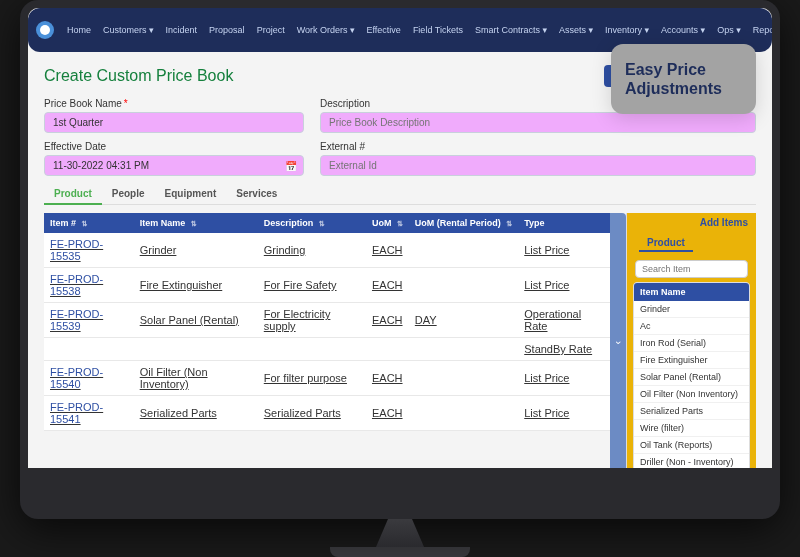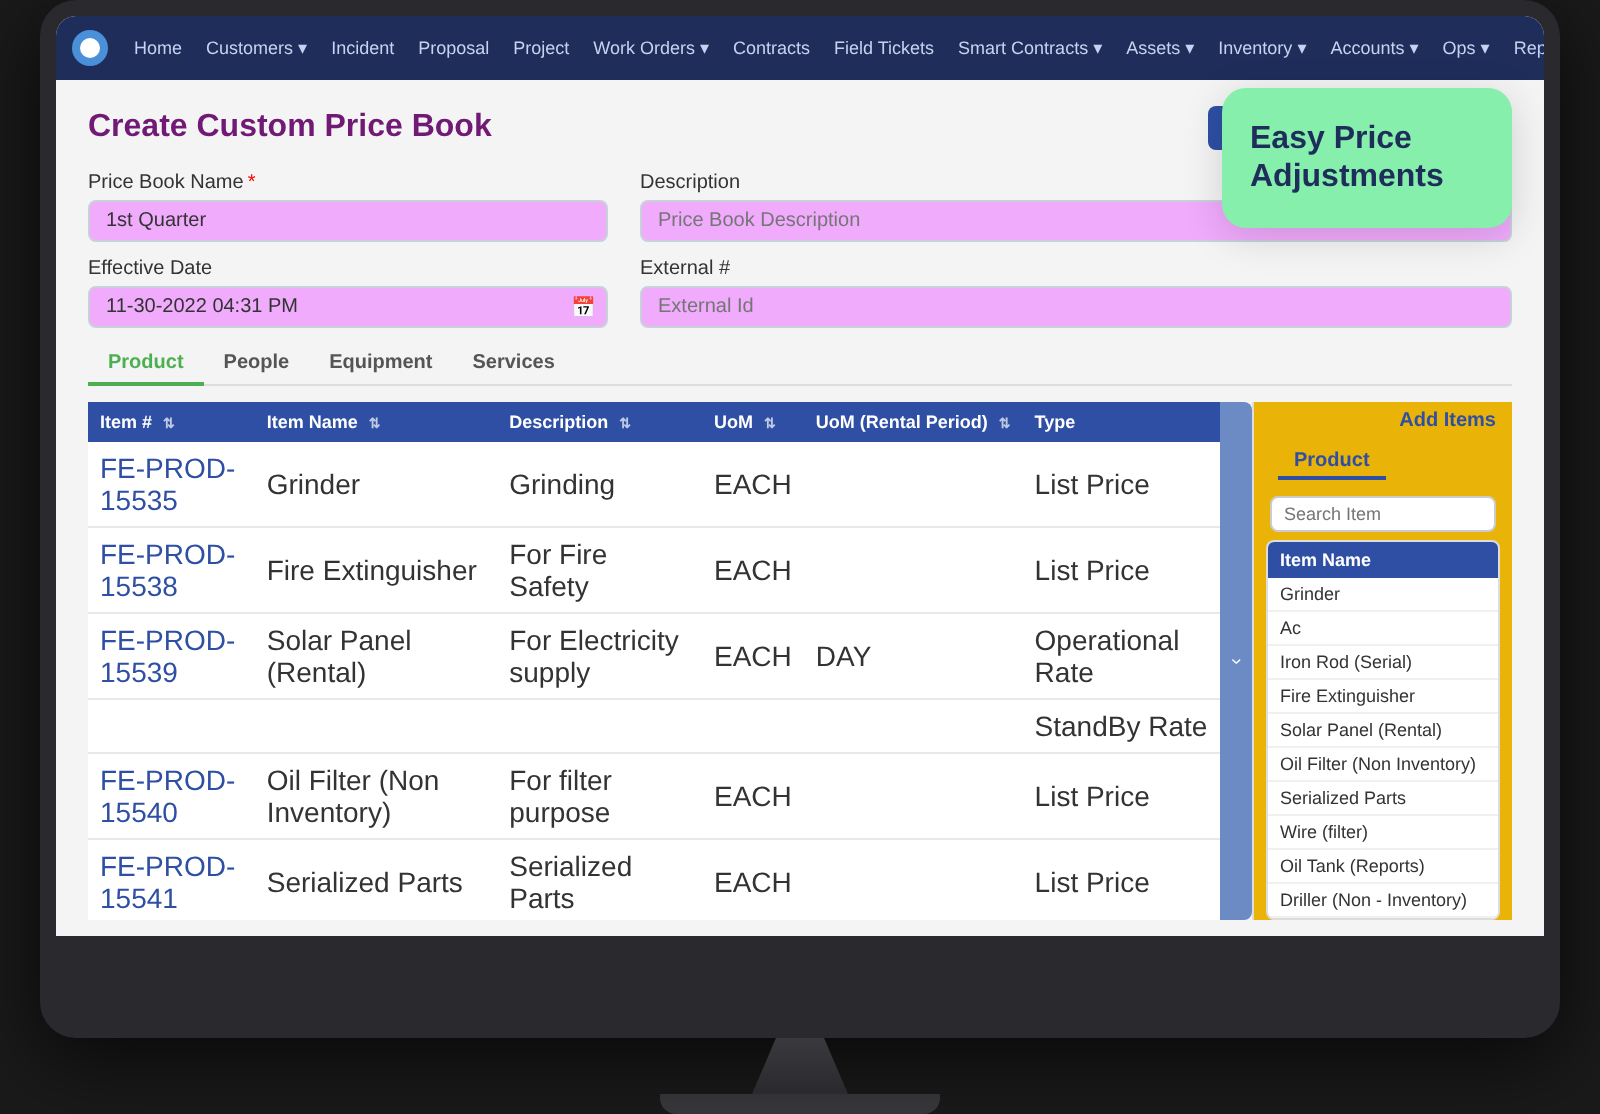--- a/index.html
+++ b/index.html
@@ -29,25 +29,26 @@
       height: 460px;
       background: #f4f4f4;
       border-radius: 10px 10px 0 0;
       overflow: hidden;
       position: relative;
     }
 
     
     .navbar {
       background: #1e2d5a;
-      height: 32px;
+      height: 44px;
       display: flex;
       align-items: center;
       padding: 0 8px;
       gap: 10px;
+      border-radius: 12px;
     }
     .navbar-logo {
       width: 18px;
       height: 18px;
       background: #4a90d9;
       border-radius: 50%;
       display: flex;
       align-items: center;
       justify-content: center;
       flex-shrink: 0;
@@ -80,22 +81,22 @@
 
     .page-header {
       display: flex;
       justify-content: space-between;
       align-items: center;
       margin-bottom: 10px;
     }
 
     .page-title {
       font-size: 16px;
-      font-weight: 700;
-      color: #701a75;
+      font-weight: 400;
+      color: #15803d;
     }
 
     .header-buttons {
       display: flex;
       gap: 8px;
       align-items: center;
     }
 
     .btn-save {
       background: #2e4fa3;
@@ -229,22 +230,23 @@
       opacity: 0.7;
     }
 
     .data-table tbody tr {
       border-bottom: 1px solid #e8e8e8;
       background: white;
     }
 
     .data-table tbody td {
       padding: 5px 6px;
-      font-size: 14px;
+      font-size: 11px;
       color: #333;
+      text-decoration: underline;
     }
 
     .item-link {
       color: #2e4fa3;
       text-decoration: none;
       font-weight: 500;
     }
 
     
     .sidebar-toggle {
@@ -331,21 +333,21 @@
       border-bottom: 1px solid #f0f0f0;
       cursor: pointer;
     }
 
     
     .promo-card {
       position: absolute;
       right: 16px;
       top: 0;
       width: 145px;
-      background: #86efac;
+      background: #a3a3a3;
       border-radius: 12px;
       padding: 16px 14px;
       box-shadow: 0 4px 20px rgba(0,0,0,0.15);
       z-index: 10;
     }
 
     .promo-title {
       font-size: 16px;
       font-weight: 800;
       color: #1e2d5a;
@@ -432,21 +434,21 @@
               <circle cx="6" cy="6" r="5"></circle>
             </svg>
         </div>
         <div class="nav-items">
           <span class="nav-item">Home</span>
           <span class="nav-item has-arrow">Customers</span>
           <span class="nav-item">Incident</span>
           <span class="nav-item">Proposal</span>
           <span class="nav-item">Project</span>
           <span class="nav-item has-arrow">Work Orders</span>
-          <span class="nav-item">Contracts</span>
+          <span class="nav-item">Effective</span>
           <span class="nav-item">Field Tickets</span>
           <span class="nav-item has-arrow">Smart Contracts</span>
           <span class="nav-item has-arrow">Assets</span>
           <span class="nav-item has-arrow">Inventory</span>
           <span class="nav-item has-arrow">Accounts</span>
           <span class="nav-item has-arrow">Ops</span>
           <span class="nav-item">Reports</span>
 
         </div>
       </nav>

